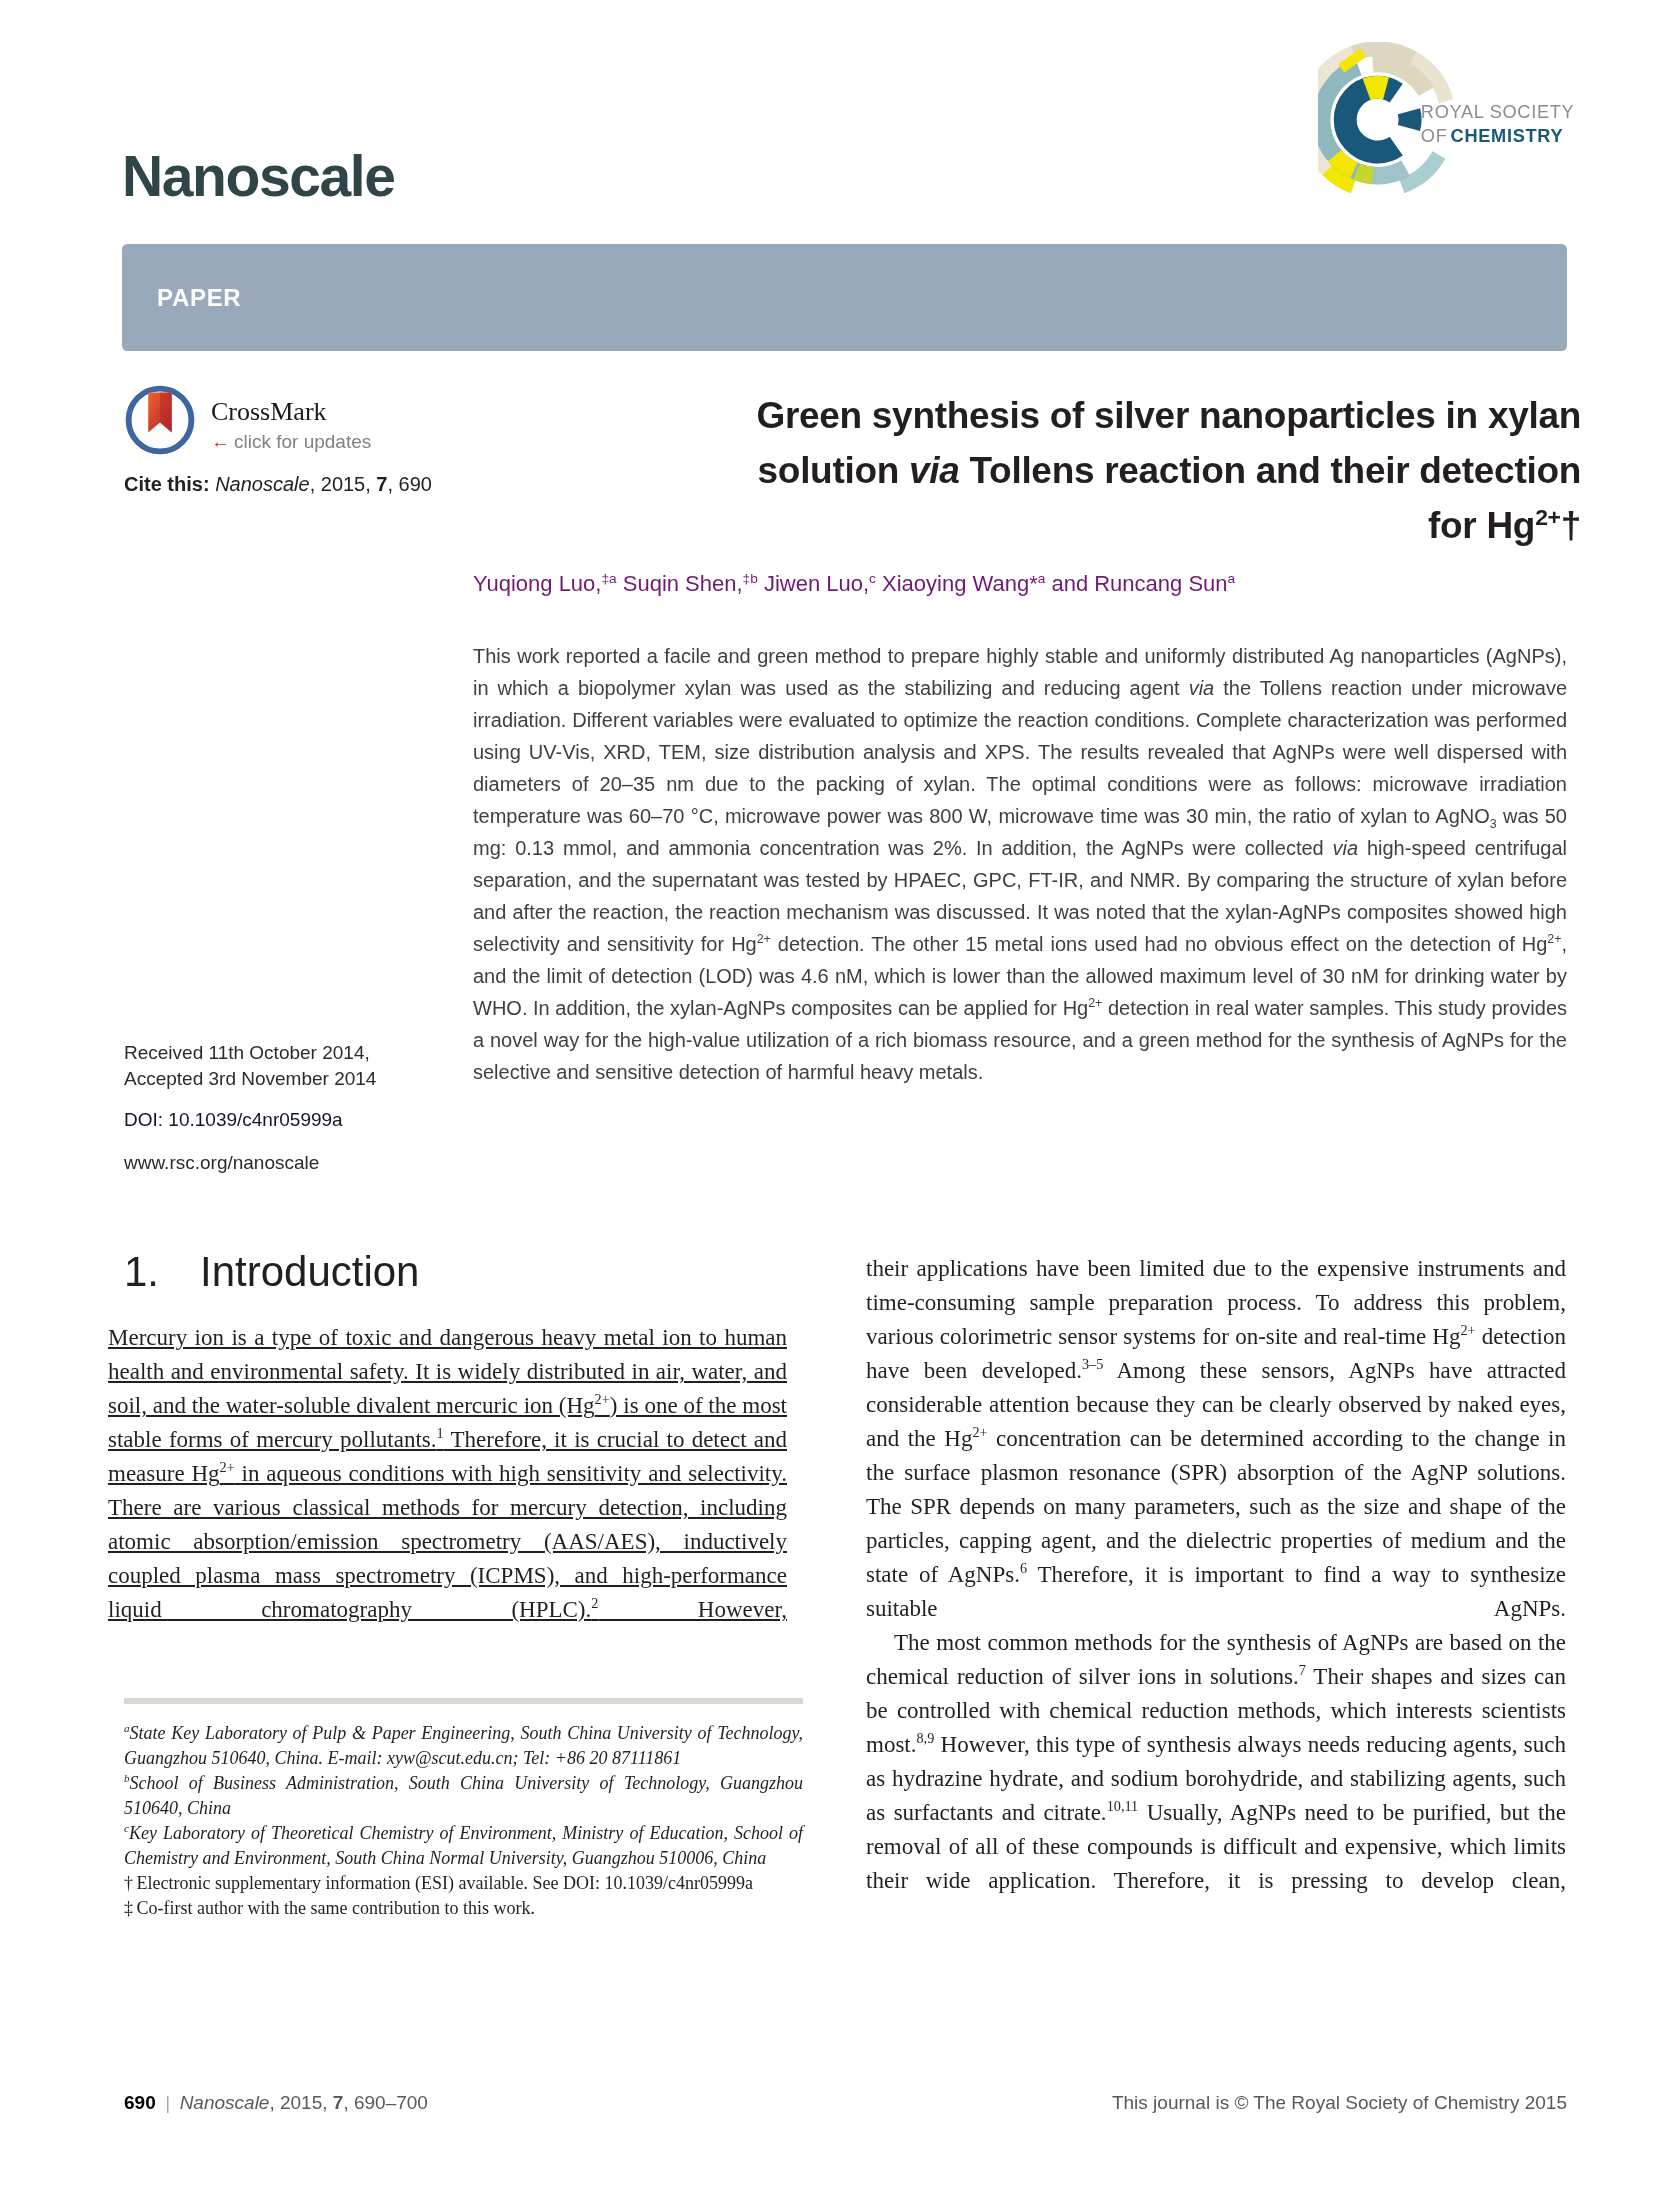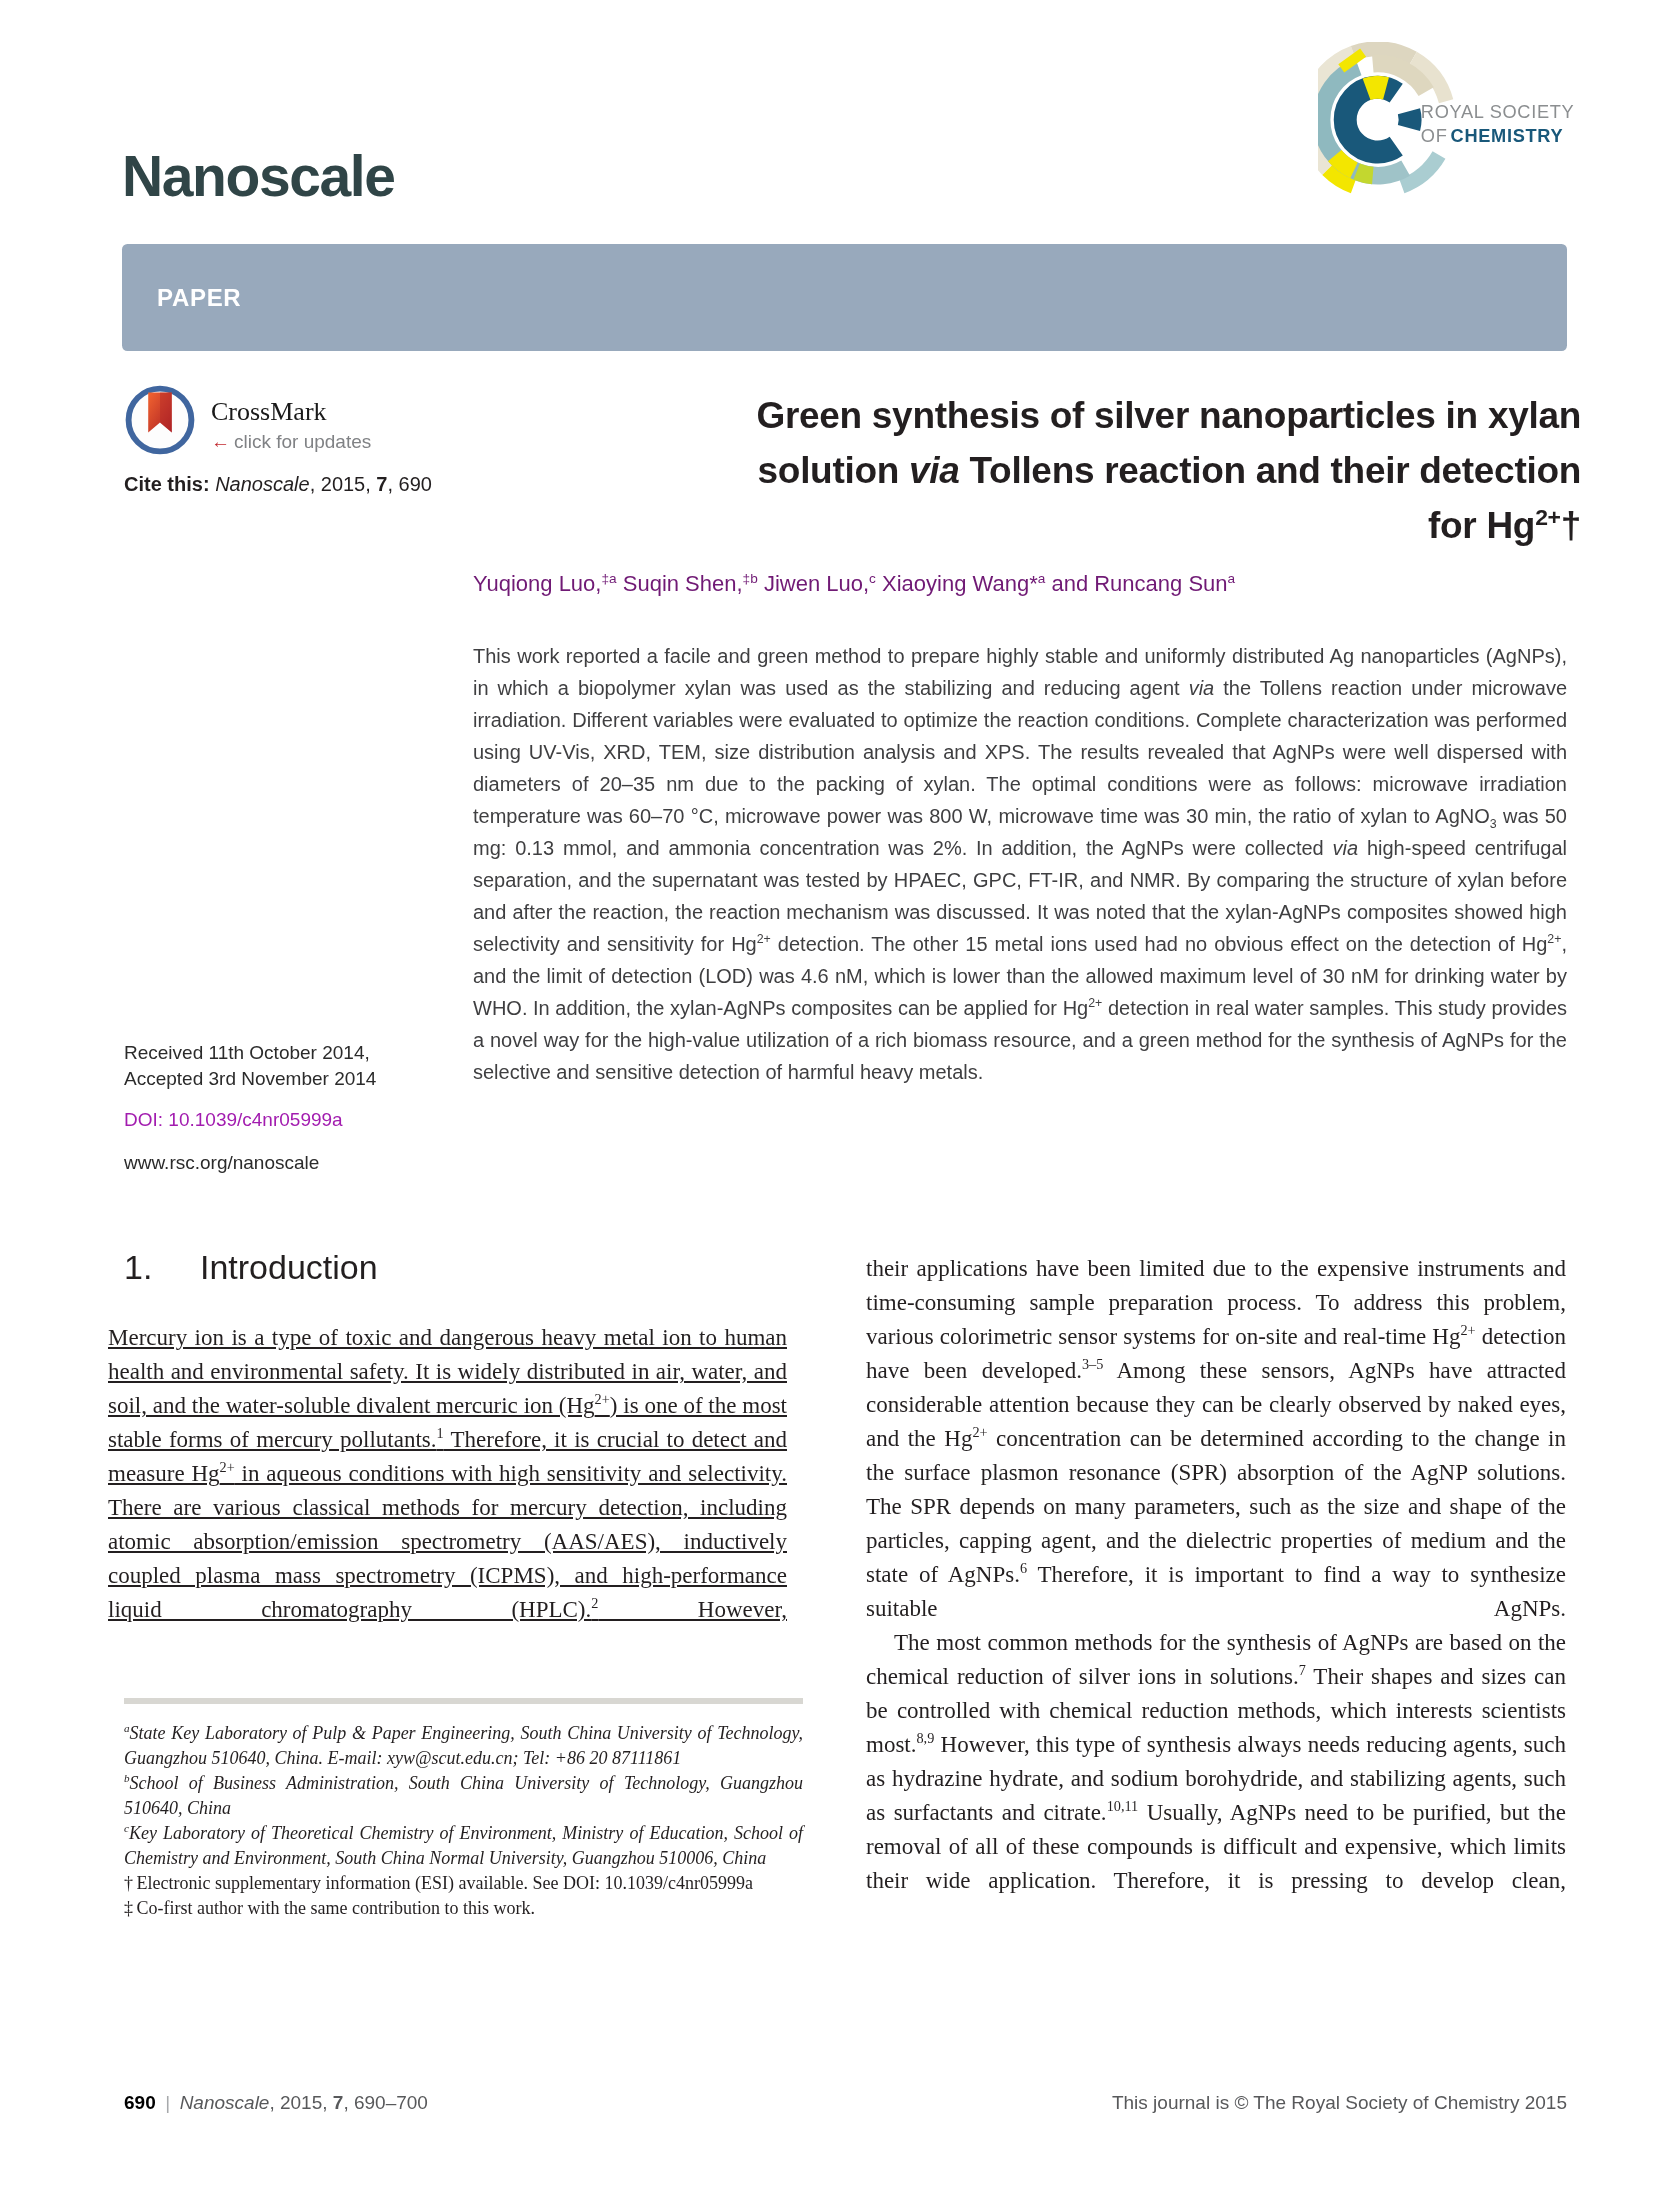--- a/index.html
+++ b/index.html
@@ -41,24 +41,24 @@
   .title{left:473px; top:388px; width:1108px; font-size:37px; font-weight:bold;
     line-height:55px; letter-spacing:-0.3px;text-align:right;}
   .title .line{white-space:nowrap;}
 
   .authors{left:473px; top:571px; width:1108px; font-size:22px; color:#701a75;}
 
   .abstract{left:473px; top:640px; width:1094px; font-size:20px; line-height:32px;
     text-align:justify; color:var(--abstract-text,#3f3f41);}
 
   .pubinfo{left:124px; top:1040px; font-size:19px; line-height:26px; color:#2b2b2b;}
-  .doi{left:124px; top:1109px; font-size:19px; color:#a21caf;}
+  .doi{left:124px; top:1109px; font-size:19px; color:#0f172a;}
   .weburl{left:124px; top:1152px; font-size:19px; color:#2b2b2b; text-decoration:none;}
 
-  .sec-heading{left:124px; top:1248px; font-size:34px; color:var(--text,#231f20);}
+  .sec-heading{left:124px; top:1248px; font-size:42px; color:var(--text,#231f20);}
   .sec-heading .num{display:inline-block; width:76px;}
 
   .body-col{font-family:"Liberation Serif", serif; font-size:23px; line-height:34px;
     text-align:justify; color:var(--text,#231f20);}
   .col-left{left:108px; top:1321px; width:679px;text-decoration:underline;}
   .col-right{left:866px; top:1252px; width:700px;}
   .cont{text-align-last:justify;}
   .indent{text-indent:28px;}
 
   .fn-rule{left:124px; top:1698px; width:679px; height:6px; background:var(--rule,#d8d7d2);}

